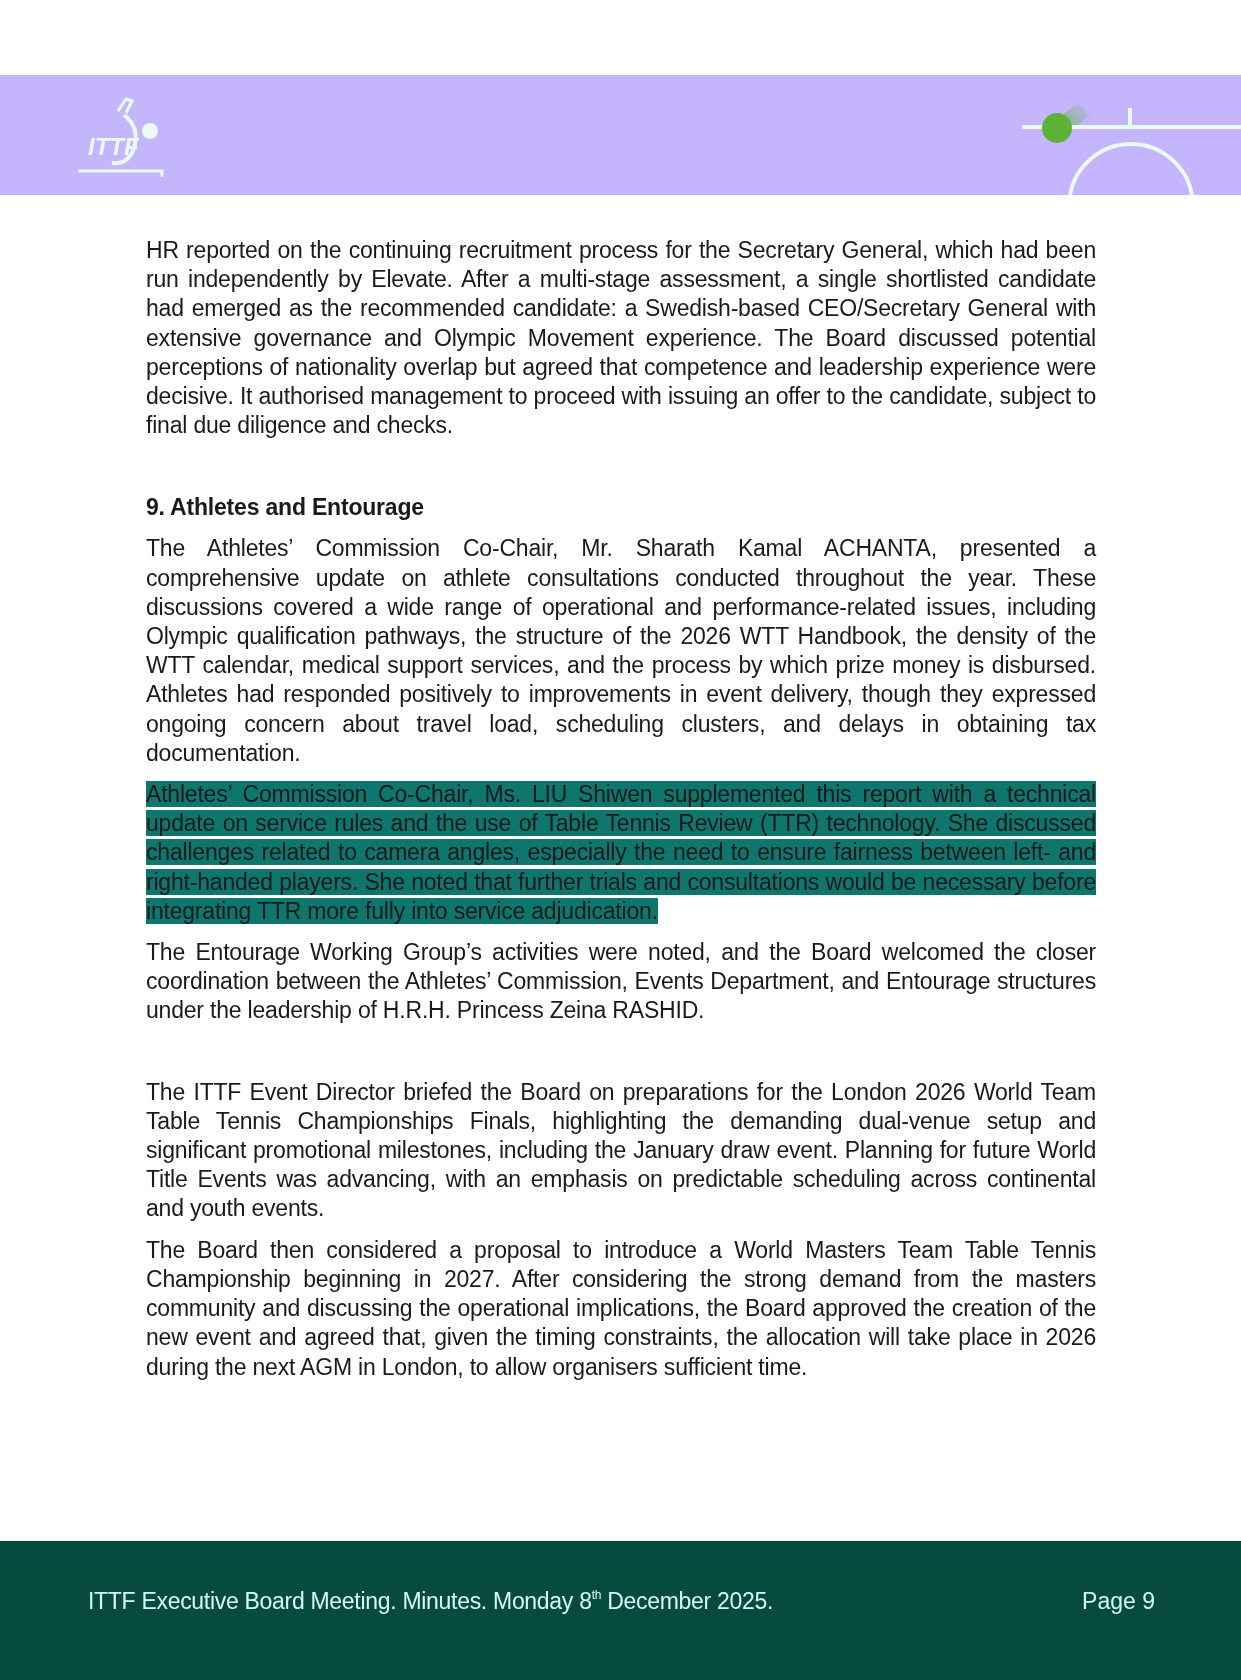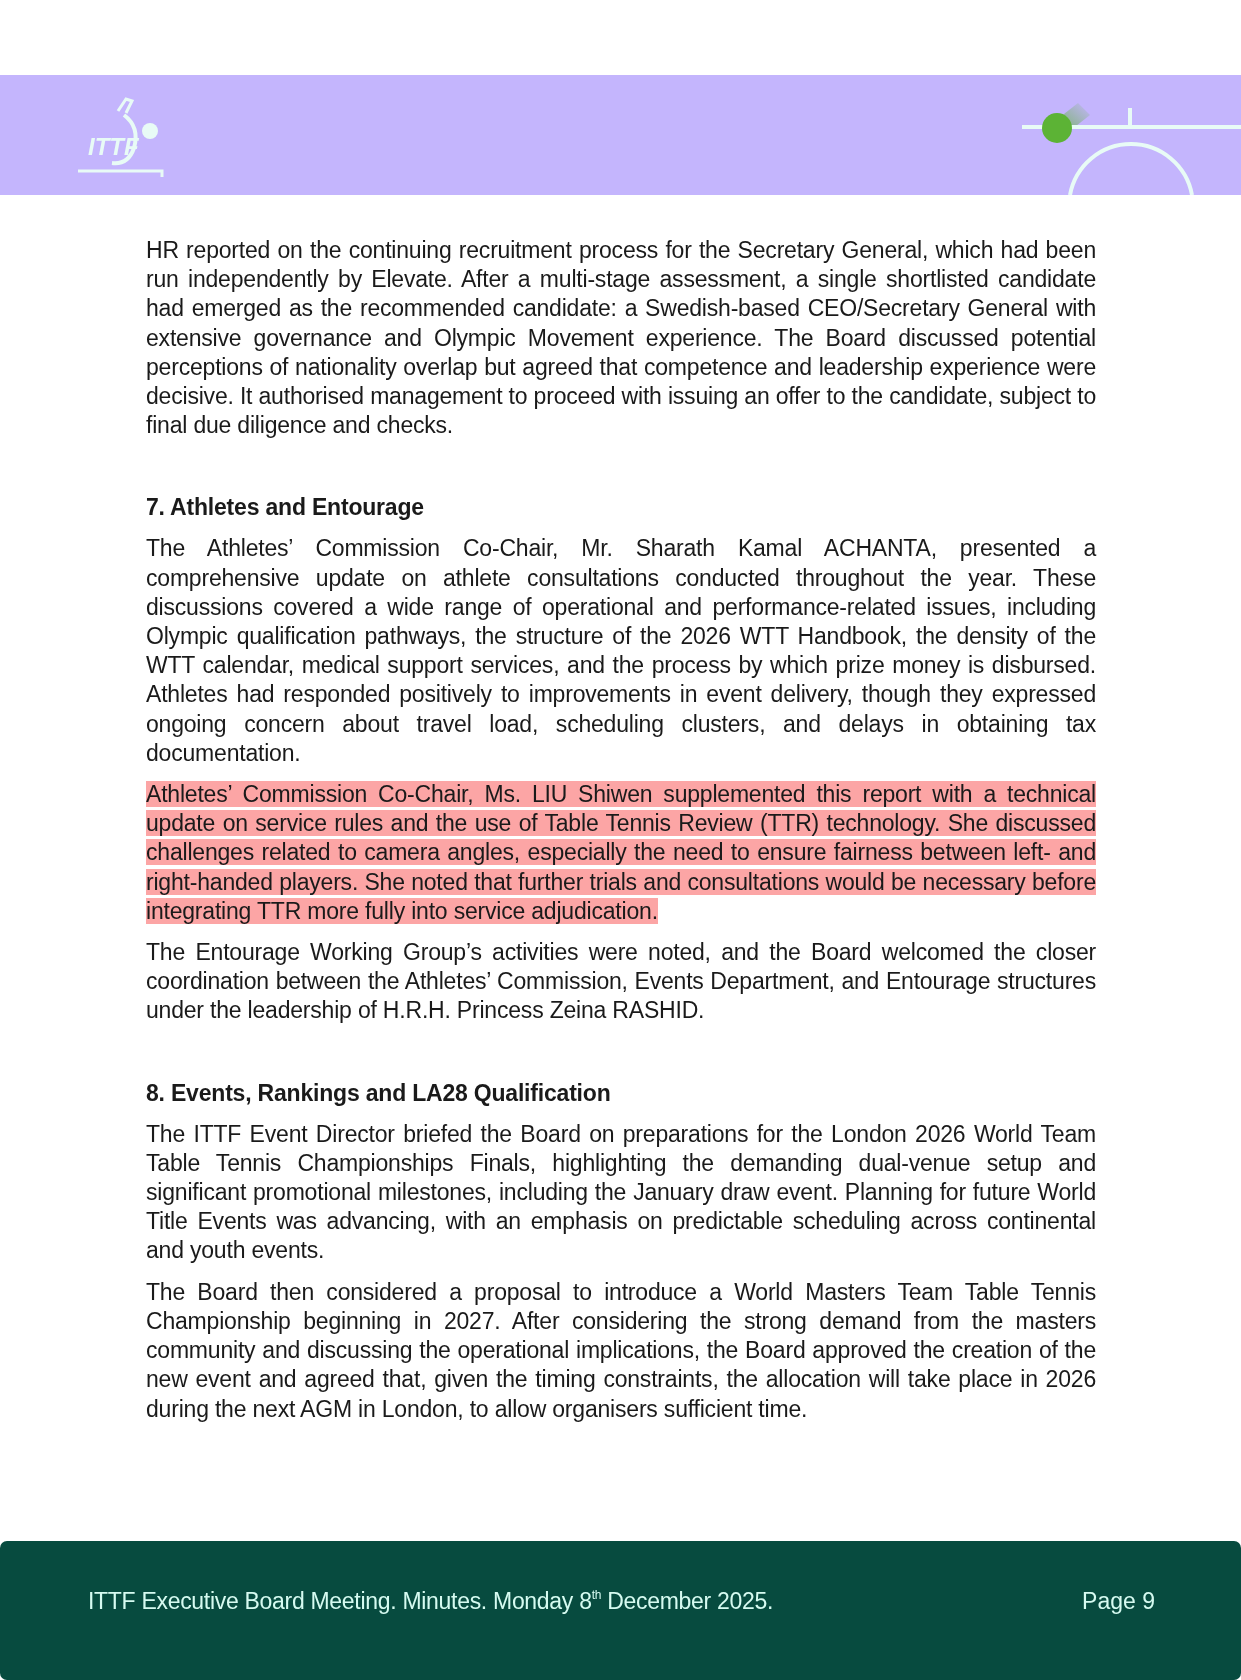--- a/index.html
+++ b/index.html
@@ -6,22 +6,22 @@
   body { width: 1241px; height: 1680px; position: relative; overflow: hidden;
          font-family: "Liberation Sans", "DejaVu Sans", sans-serif; color: #1a1a1a; }
   .header-band { position: absolute; left: 0; top: 75px; width: 1241px; height: 120px; background: #c4b5fd; }
   .logo { position: absolute; left: 74px; top: 18px; width: 100px; height: 90px; }
   .court-graphic { position: absolute; right: 0; top: 0; width: 241px; height: 120px; }
   .content { position: absolute; left: 146px; top: 236px; width: 950px; }
   .para { font-size: 23px; line-height: 29.2px; text-align: justify; margin: 0 0 12px 0; letter-spacing: -0.2px; }
   .para.first { margin-bottom: 8px; }
   .section-heading { font-size: 23px; font-weight: bold; margin: 0 0 12px 0; line-height: 30px; letter-spacing: -0.2px; }
   .section { margin-top: 52px; }
-  .highlight { background: #fca5a5; box-decoration-break: clone; -webkit-box-decoration-break: clone; }
-  .footer-band { position: absolute; left: 0; top: 1541px; width: 1241px; height: 139px; background: #074b3f; border-radius: 7px; }
+  .highlight { background: #0f766e; box-decoration-break: clone; -webkit-box-decoration-break: clone; }
+  .footer-band { position: absolute; left: 0; top: 1541px; width: 1241px; height: 139px; background: #074b3f; }
   .footer-text { position: absolute; left: 88px; top: 47px; color: #d6fbf1; font-size: 23px; letter-spacing: -0.3px; }
   .footer-text sup { font-size: 12px; vertical-align: 10px; }
   .page-number { position: absolute; right: 86px; top: 47px; color: #d6fbf1; font-size: 23px; }
 </style>
 </head>
 <body>
 
 <div class="header-band">
   <svg class="logo" viewBox="0 0 100 90">
 
@@ -47,28 +47,27 @@
     <line x1="130" y1="33" x2="130" y2="52" stroke="#e8fbf6" stroke-width="4"></line>
     <path d="M70 120 A62 62 0 0 1 192 120" fill="none" stroke="#e8fbf6" stroke-width="4"></path>
     <circle cx="57" cy="53" r="15" fill="#5cb335"></circle>
   </svg>
 </div>
 
 <div class="content">
   <p class="para first">HR reported on the continuing recruitment process for the Secretary General, which had been run independently by Elevate. After a multi-stage assessment, a single shortlisted candidate had emerged as the recommended candidate: a Swedish-based CEO/Secretary General with extensive governance and Olympic Movement experience. The Board discussed potential perceptions of nationality overlap but agreed that competence and leadership experience were decisive. It authorised management to proceed with issuing an offer to the candidate, subject to final due diligence and checks.</p>
 
   <div class="section">
-    <h2 class="section-heading">7. Athletes and Entourage</h2>
+    <h2 class="section-heading">9. Athletes and Entourage</h2>
     <p class="para">The Athletes’ Commission Co-Chair, Mr. Sharath Kamal ACHANTA, presented a comprehensive update on athlete consultations conducted throughout the year. These discussions covered a wide range of operational and performance-related issues, including Olympic qualification pathways, the structure of the 2026 WTT Handbook, the density of the WTT calendar, medical support services, and the process by which prize money is disbursed. Athletes had responded positively to improvements in event delivery, though they expressed ongoing concern about travel load, scheduling clusters, and delays in obtaining tax documentation.</p>
     <p class="para"><span class="highlight">Athletes’ Commission Co-Chair, Ms. LIU Shiwen supplemented this report with a technical update on service rules and the use of Table Tennis Review (TTR) technology. She discussed challenges related to camera angles, especially the need to ensure fairness between left- and right-handed players. She noted that further trials and consultations would be necessary before integrating TTR more fully into service adjudication.</span></p>
     <p class="para">The Entourage Working Group’s activities were noted, and the Board welcomed the closer coordination between the Athletes’ Commission, Events Department, and Entourage structures under the leadership of H.R.H. Princess Zeina RASHID.</p>
   </div>
 
   <div class="section">
-    <h2 class="section-heading">8. Events, Rankings and LA28 Qualification</h2>
     <p class="para">The ITTF Event Director briefed the Board on preparations for the London 2026 World Team Table Tennis Championships Finals, highlighting the demanding dual-venue setup and significant promotional milestones, including the January draw event. Planning for future World Title Events was advancing, with an emphasis on predictable scheduling across continental and youth events.</p>
     <p class="para">The Board then considered a proposal to introduce a World Masters Team Table Tennis Championship beginning in 2027. After considering the strong demand from the masters community and discussing the operational implications, the Board approved the creation of the new event and agreed that, given the timing constraints, the allocation will take place in 2026 during the next AGM in London, to allow organisers sufficient time.</p>
   </div>
 </div>
 
 <div class="footer-band">
   <div class="footer-text"><span>ITTF Executive Board Meeting. Minutes. Monday 8</span><sup>th</sup><span> December 2025.</span></div>
   <div class="page-number">Page 9</div>
 </div>
 

